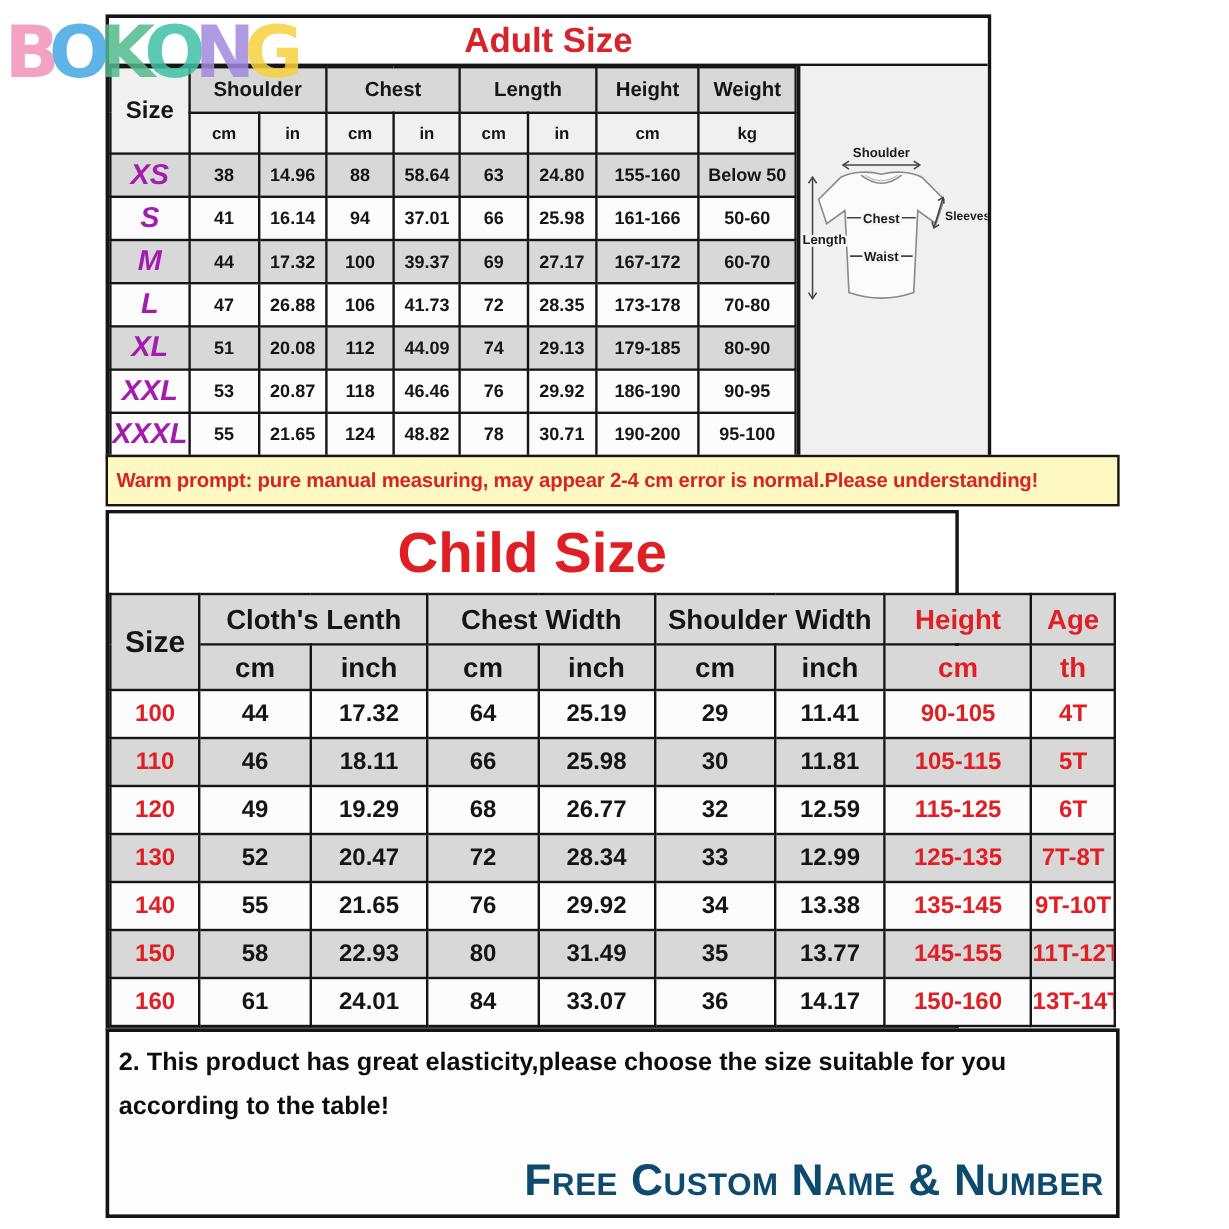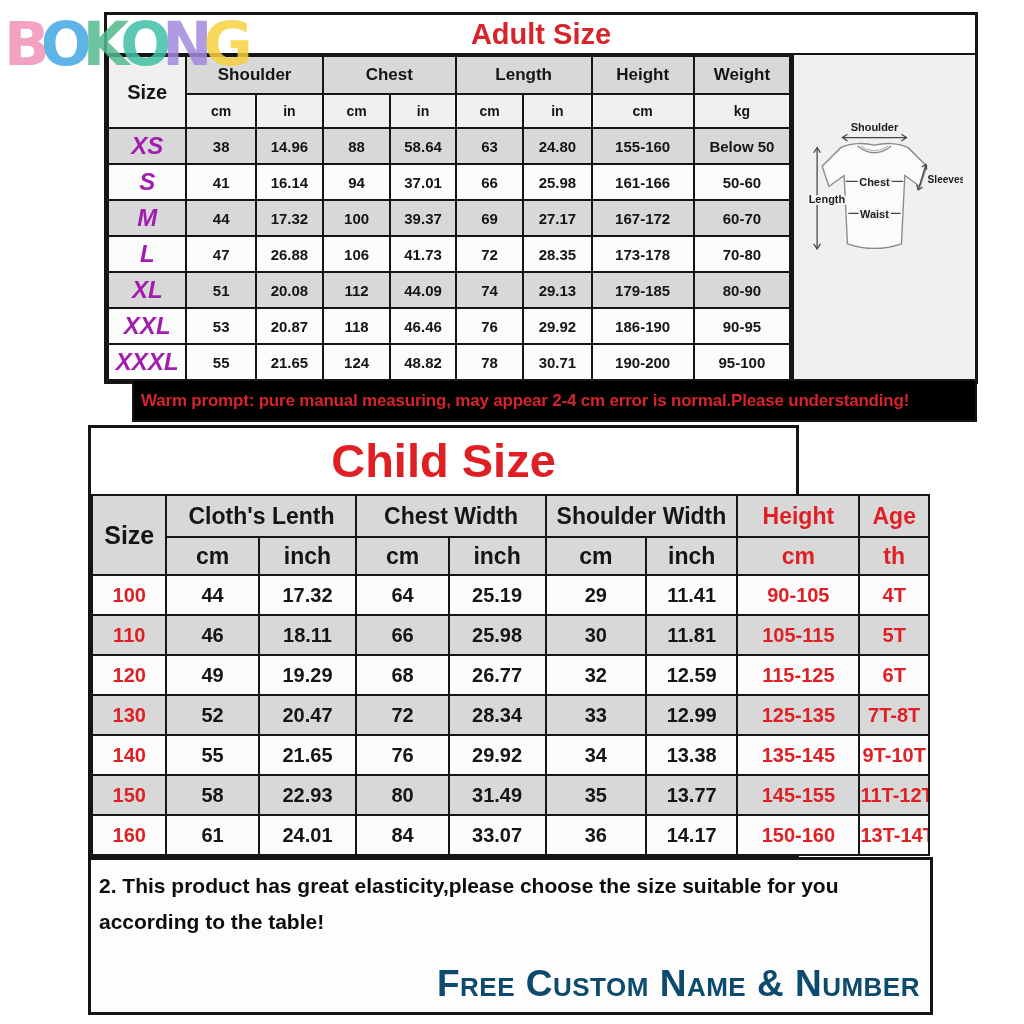--- a/index.html
+++ b/index.html
@@ -13,21 +13,21 @@
   
   .logo{
     position:absolute;left:4px;top:14px;z-index:50;
     font-family:"DejaVu Sans","Liberation Sans",sans-serif;
     font-size:60px;font-weight:bold;letter-spacing:-9px;line-height:1;
     opacity:.85;pointer-events:none;
   }
   .logo span{display:inline-block;}
 
   
-  #adult-box{left:104px;top:12px;width:874px;}
+  #adult-box{left:88px;top:12px;width:738px;}
   .adult-title{
     height:38px;line-height:38px;text-align:center;
     color:#d6242b;font-weight:bold;font-size:29px;border-bottom:2px solid #151515;
     background:#fff;
   }
   .adult-body{display:flex;align-items:stretch;}
   table{border-collapse:collapse;table-layout:fixed;}
   th,td{border:2px solid #151515;text-align:center;font-weight:bold;padding:0;overflow:hidden;white-space:nowrap;}
 
   #adult-table{width:684px;}
@@ -42,21 +42,21 @@
   #adult-table tbody td:first-child{color:#a21caf;font-size:24px;font-style:italic;}
 
   .diagram{
     flex:1;background:#f0f0f0;border-left:3px solid #151515;
     display:flex;align-items:center;justify-content:center;
   }
   .diagram svg text{font-family:"Liberation Sans",sans-serif;font-weight:bold;fill:#1c1c1c;}
   .halo{paint-order:stroke;stroke:#f4f4f4;stroke-width:5px;}
 
   
-  #warm-box{left:88px;top:379px;width:845px;height:43px;border-width:2px;background:#000000;margin-left:44px;}
+  #warm-box{left:88px;top:379px;width:845px;height:43px;border-width:2px;background:#fef9c3;}
   #warm-box .txt{
     color:#d6242b;font-weight:bold;font-size:17px;line-height:39px;padding-left:7px;
     letter-spacing:-0.2px;white-space:nowrap;
   }
 
   
   #child-box{left:88px;top:425px;width:711px;}
   .child-title{
     height:66px;line-height:66px;text-align:center;
     color:#e01f25;font-weight:bold;font-size:47px;background:#fff;

